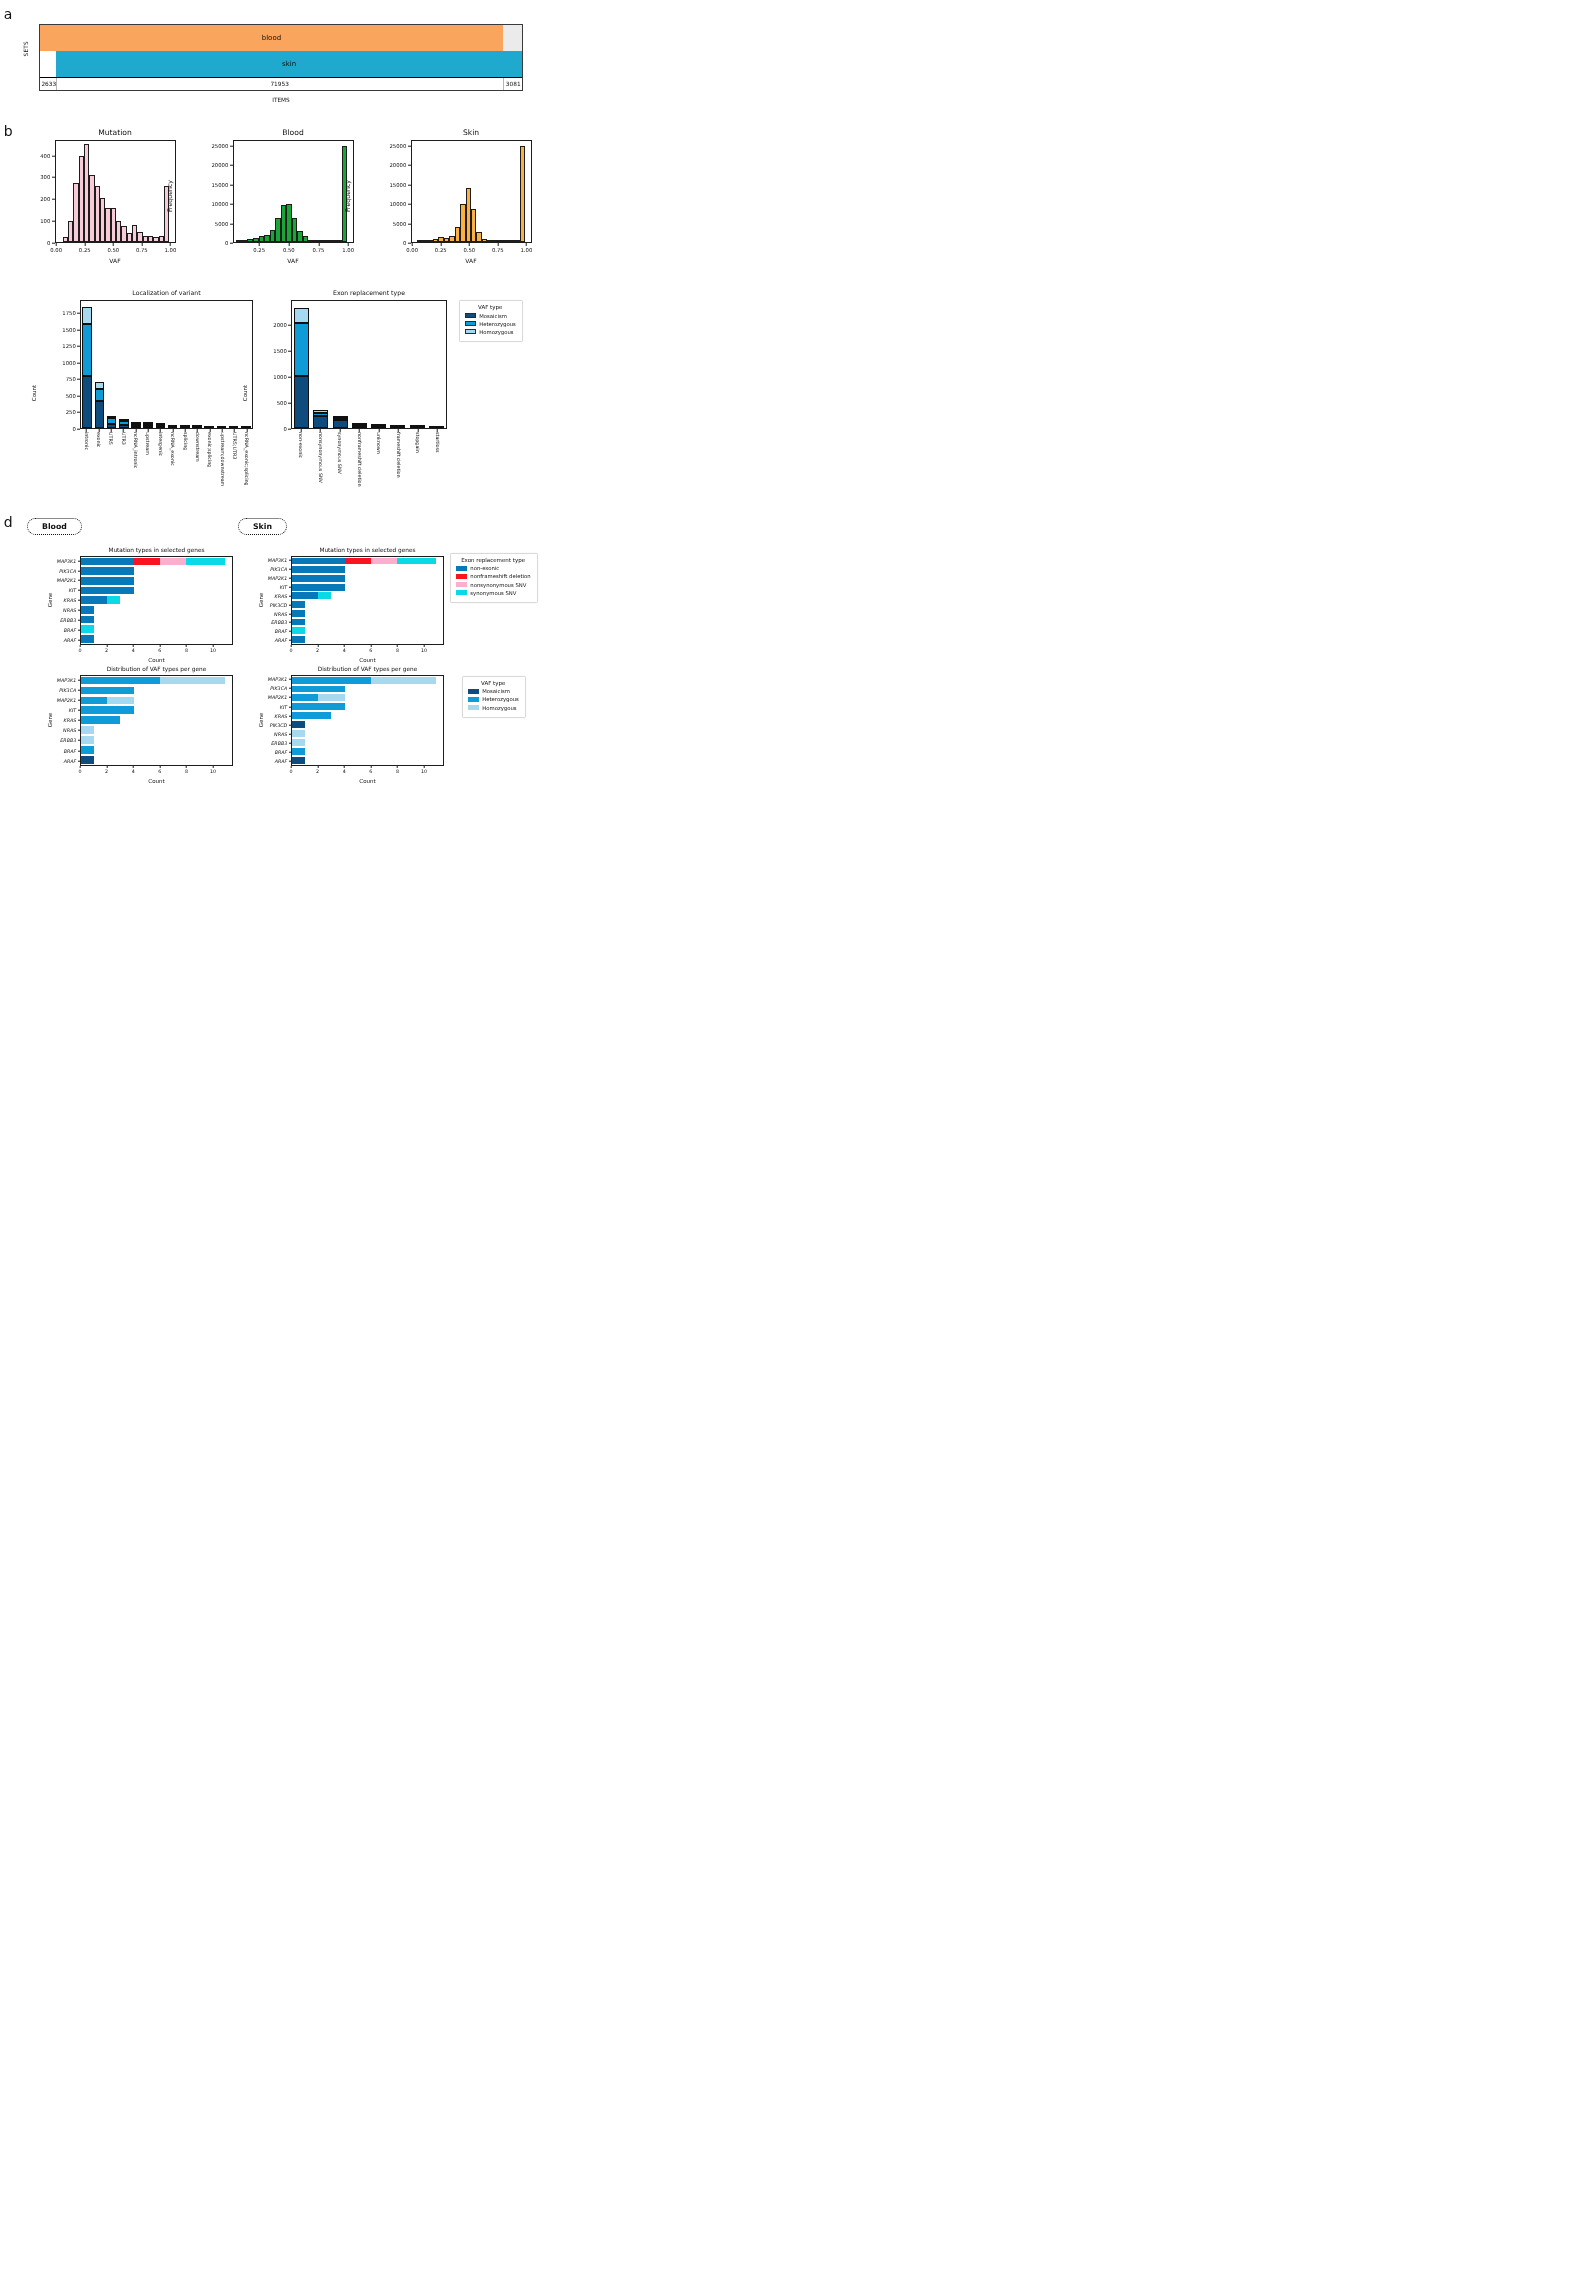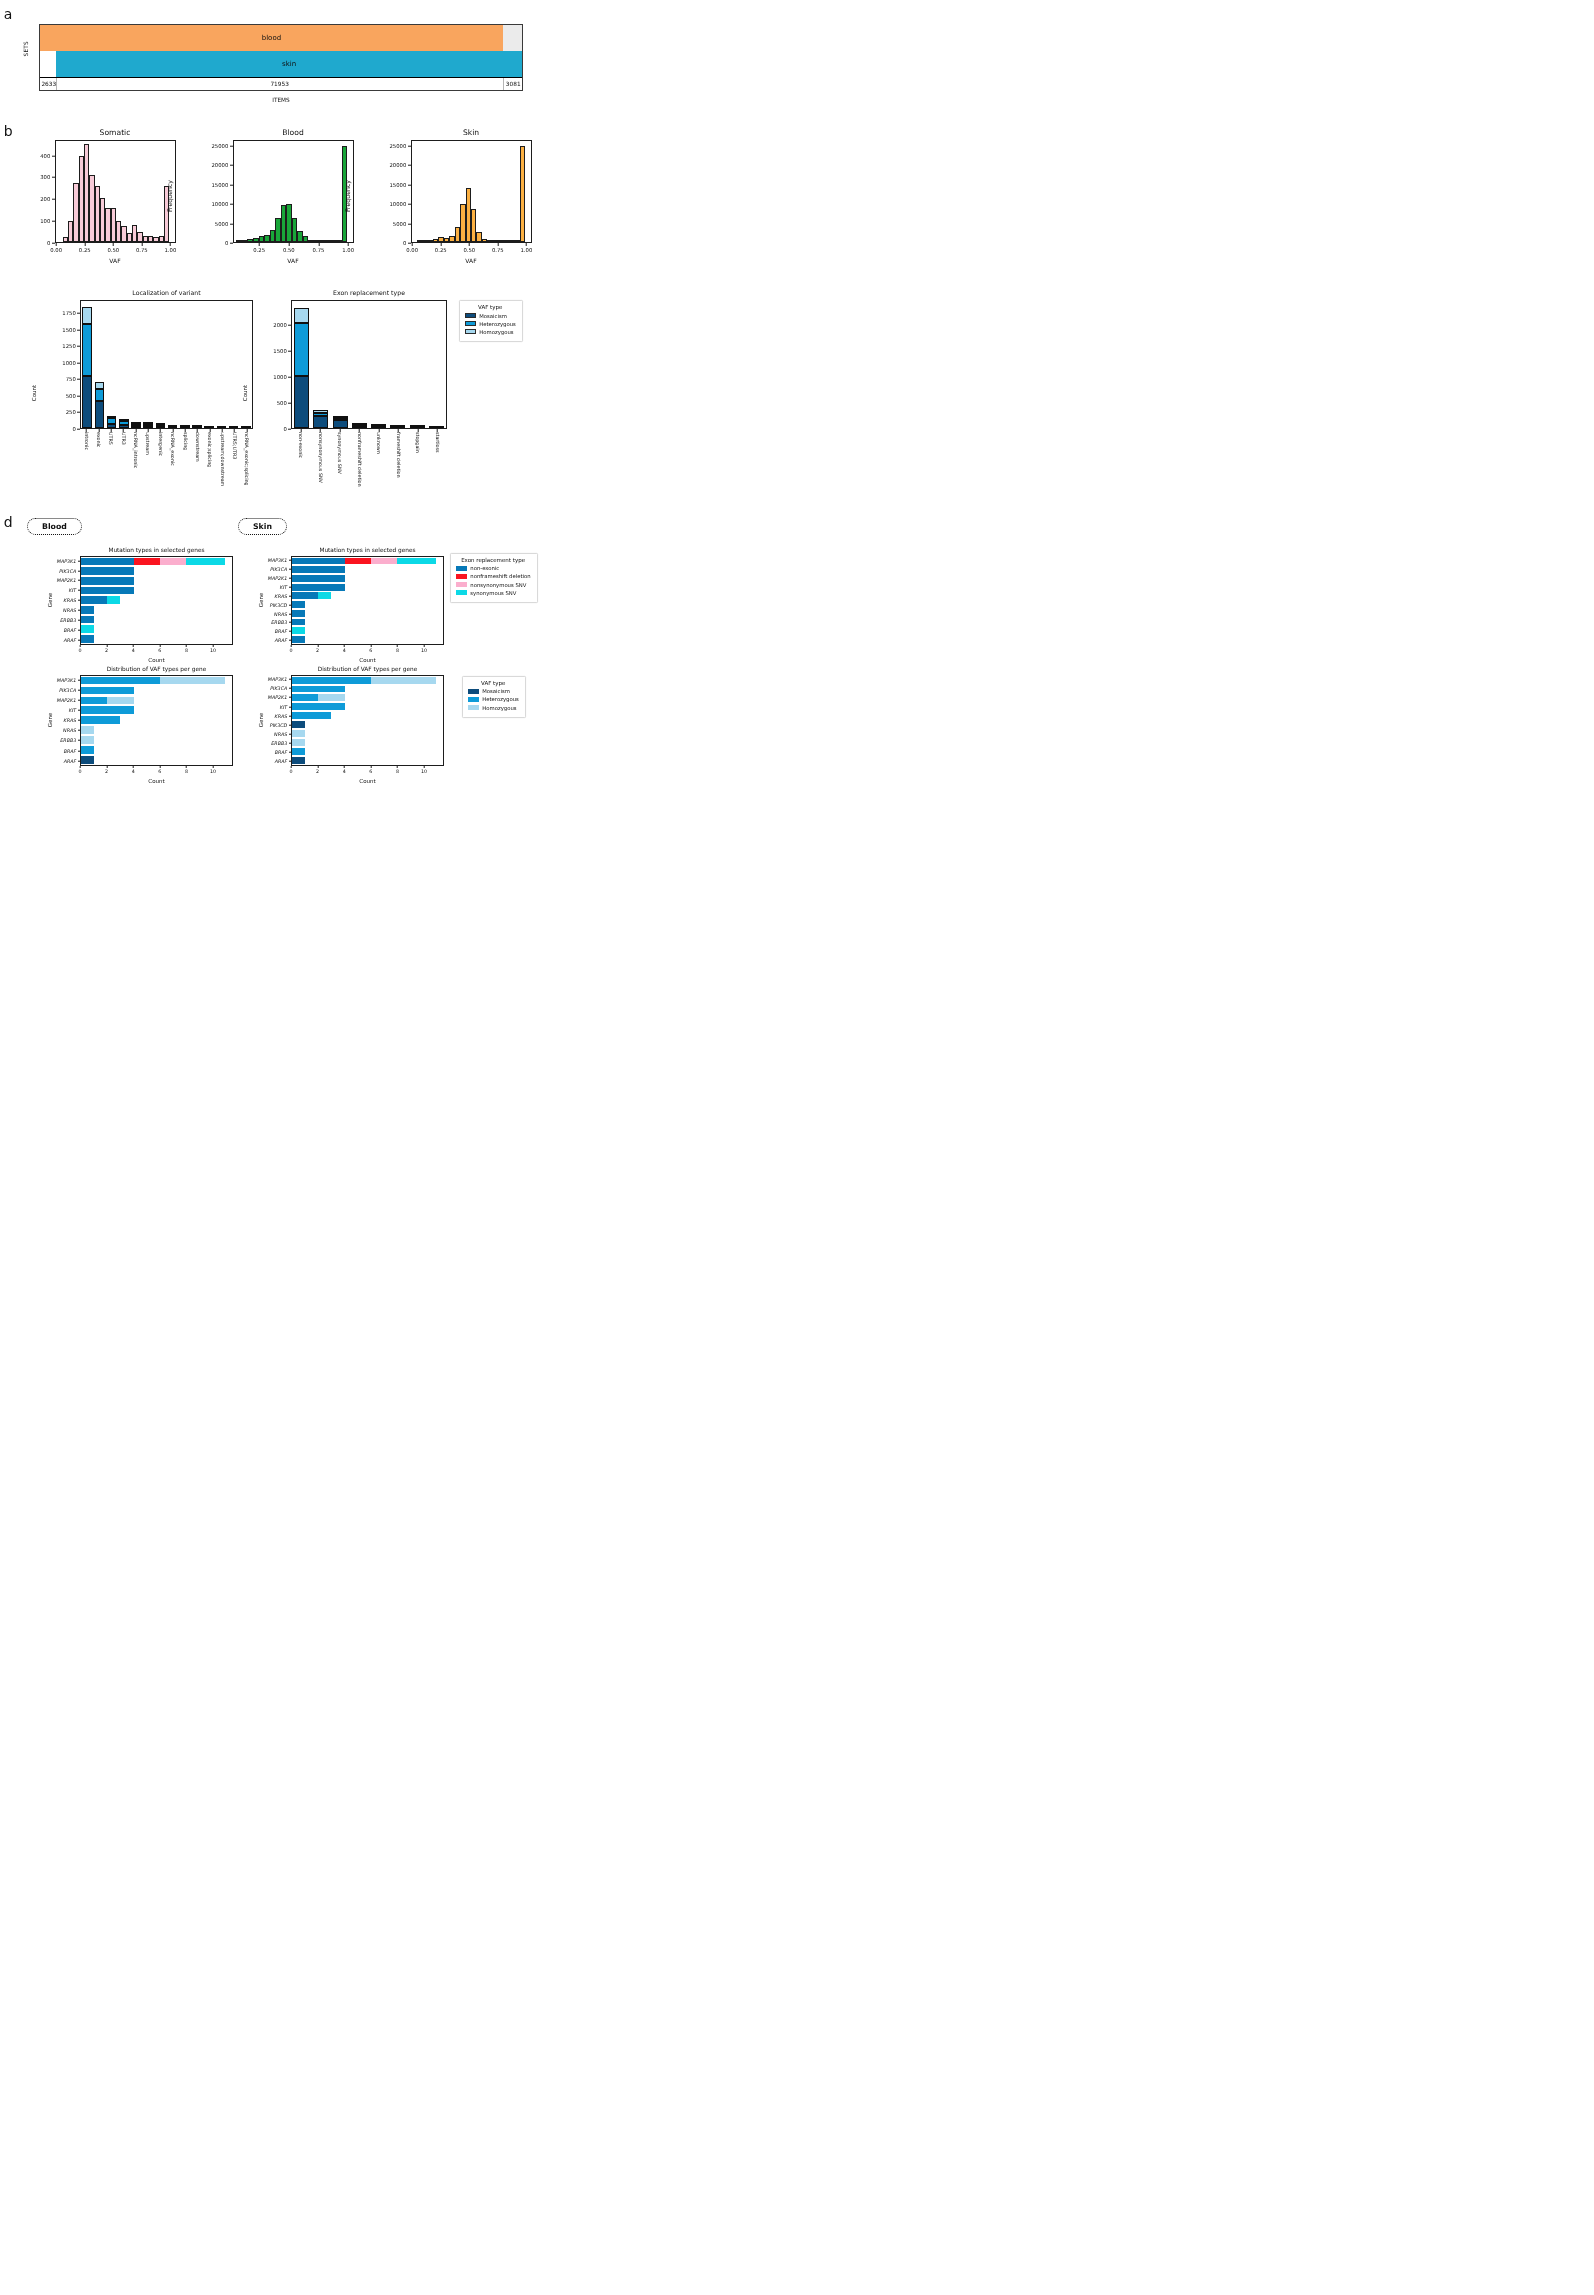--- a/index.html
+++ b/index.html
@@ -111,21 +111,21 @@
       <div class="sv-xlab">ITEMS</div>
     </div>
   </section>
 
   <section class="sec-b">
     <span class="panel-letter" style="top:-3.7px;">b</span>
 
     <div class="vchart">
       
       <div class="chartcol">
-        <div class="chart-title">Somatic</div>
+        <div class="chart-title">Mutation</div>
         <div class="plotwrap">
             <div class="plot">
               <div class="hist-bar" style="left: 6.13208%; width: 4.48113%; height: 4.68085%; background: rgb(248, 203, 216);"></div>
               <div class="hist-bar" style="left: 10.6132%; width: 4.48113%; height: 20.6383%; background: rgb(248, 203, 216);"></div>
               <div class="hist-bar" style="left: 15.0943%; width: 4.48113%; height: 58.5106%; background: rgb(248, 203, 216);"></div>
               <div class="hist-bar" style="left: 19.5755%; width: 4.48113%; height: 85.1064%; background: rgb(248, 203, 216);"></div>
               <div class="hist-bar" style="left: 24.0566%; width: 4.48113%; height: 96.8085%; background: rgb(248, 203, 216);"></div>
               <div class="hist-bar" style="left: 28.5377%; width: 4.48113%; height: 66.383%; background: rgb(248, 203, 216);"></div>
               <div class="hist-bar" style="left: 33.0189%; width: 4.48113%; height: 55.7447%; background: rgb(248, 203, 216);"></div>
               <div class="hist-bar" style="left: 37.5%; width: 4.48113%; height: 44.0426%; background: rgb(248, 203, 216);"></div>

